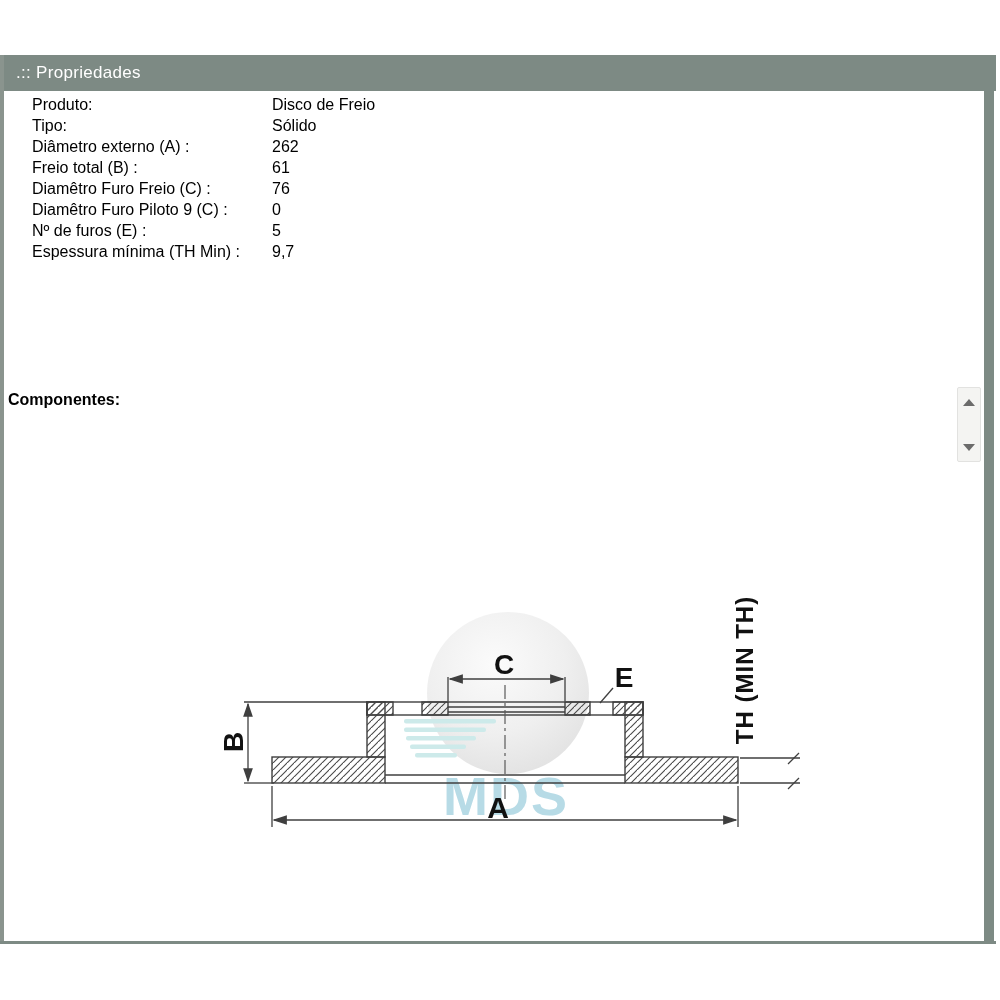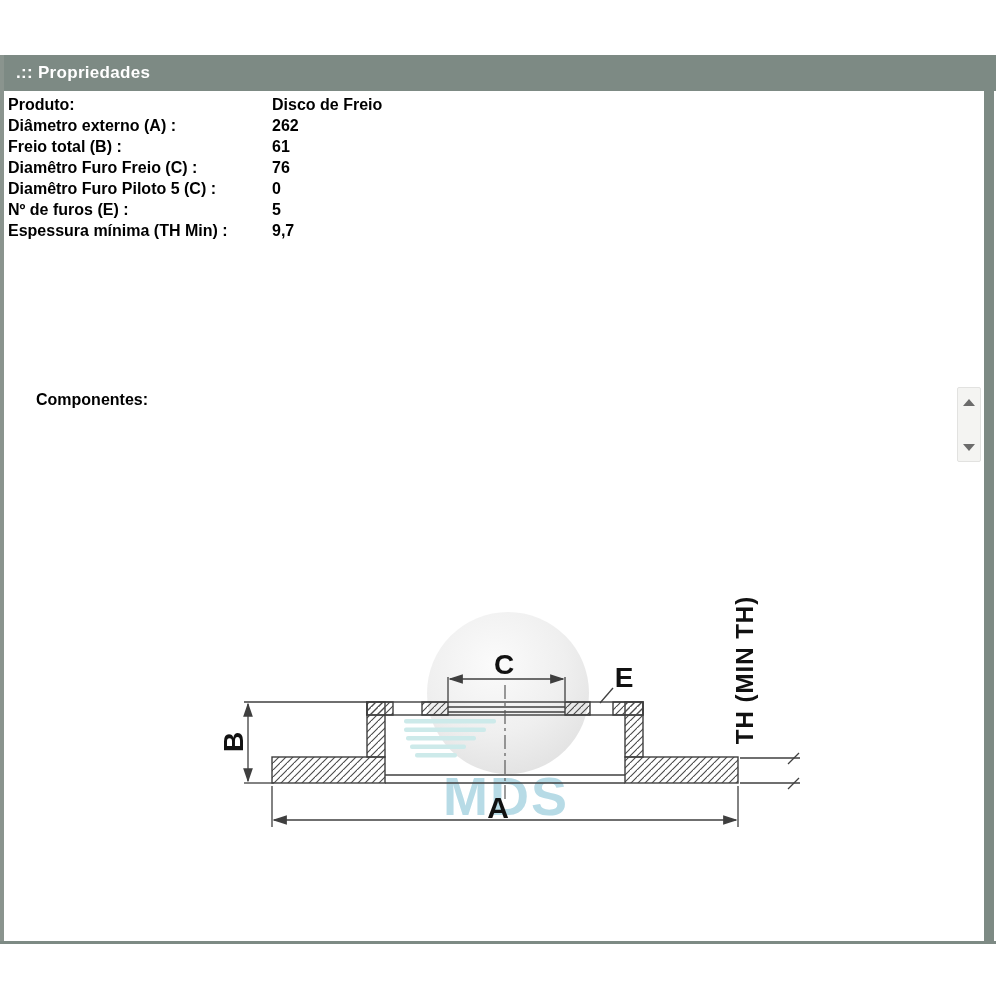--- a/index.html
+++ b/index.html
@@ -1,27 +1,27 @@
 <!DOCTYPE html>
 <html><head>
 <meta charset="utf-8">
 <style>
   html,body{margin:0;padding:0;background:#fff;}
   body{width:1000px;height:1000px;position:relative;font-family:"Liberation Sans",sans-serif;color:#000;overflow:hidden;}
   .window{position:absolute;inset:0;}
   .titlebar{position:absolute;left:3px;top:55px;width:993px;height:36px;background:#7d8a84;box-sizing:border-box;
-            color:#fff;font-weight:bold;font-size:17px;line-height:36px;padding-left:13px;letter-spacing:.3px;}
+            color:#fff;font-weight:normal;font-size:17px;line-height:36px;padding-left:13px;letter-spacing:.3px;}
   .border-left{position:absolute;left:0;top:55px;width:4px;height:889px;background:#8a948e;}
   .border-right{position:absolute;left:984px;top:91px;width:10px;height:851px;background:#7d8a84;}
   .border-bottom{position:absolute;left:0;top:941px;width:996px;height:3px;background:#7d8a84;}
   .props{position:absolute;left:8px;top:94px;}
   .prow{height:21px;line-height:21px;font-size:16px;white-space:nowrap;position:relative;width:640px;}
-  .plabel{font-weight:bold;}
-  .pvalue{position:absolute;left:264px;top:0;font-weight:bold;}
-  .components-label{position:absolute;left:8px;top:391px;font-weight:bold;font-size:16px;margin-left:28px;}
+  .plabel{font-weight:normal;margin-left:24px;}
+  .pvalue{position:absolute;left:264px;top:0;font-weight:normal;}
+  .components-label{position:absolute;left:8px;top:391px;font-weight:bold;font-size:16px;}
   .scrollbar{position:absolute;left:957px;top:387px;width:24px;height:75px;background:#f4f4f2;
              border:1px solid #e2e2e0;border-radius:2px;box-sizing:border-box;}
   .sb-btn{position:absolute;left:0;width:100%;height:16px;display:flex;align-items:center;justify-content:center;cursor:pointer;}
   .sb-up{top:6px;}
   .sb-down{bottom:6px;}
   .tri-up{width:0;height:0;border-left:6px solid transparent;border-right:6px solid transparent;border-bottom:7px solid #6b6b6b;}
   .tri-down{width:0;height:0;border-left:6px solid transparent;border-right:6px solid transparent;border-top:7px solid #6b6b6b;}
   svg.drawing{position:absolute;left:0;top:0;}
   svg text{font-family:"Liberation Sans",sans-serif;}
 </style>
@@ -32,24 +32,25 @@
 
   <div class="titlebar">
     <span>.:: Propriedades</span>
   </div>
   <div class="border-left"></div>
   <div class="border-right"></div>
   <div class="border-bottom"></div>
 
   <div class="props">
     <div class="prow"><span class="plabel">Produto:</span><span class="pvalue">Disco de Freio</span></div>
+    <div class="prow"><span class="plabel">Tipo:</span><span class="pvalue">Sólido</span></div>
     <div class="prow"><span class="plabel">Diâmetro externo (A) :</span><span class="pvalue">262</span></div>
     <div class="prow"><span class="plabel">Freio total (B) :</span><span class="pvalue">61</span></div>
     <div class="prow"><span class="plabel">Diamêtro Furo Freio (C) :</span><span class="pvalue">76</span></div>
-    <div class="prow"><span class="plabel">Diamêtro Furo Piloto 5 (C) :</span><span class="pvalue">0</span></div>
+    <div class="prow"><span class="plabel">Diamêtro Furo Piloto 9 (C) :</span><span class="pvalue">0</span></div>
     <div class="prow"><span class="plabel">Nº de furos (E) :</span><span class="pvalue">5</span></div>
     <div class="prow"><span class="plabel">Espessura mínima (TH Min) :</span><span class="pvalue">9,7</span></div>
   </div>
 
   <div class="components-label">Componentes:</div>
 
   <div class="scrollbar">
     <div class="sb-btn sb-up">
         <span class="tri-up"></span>
       </div>

